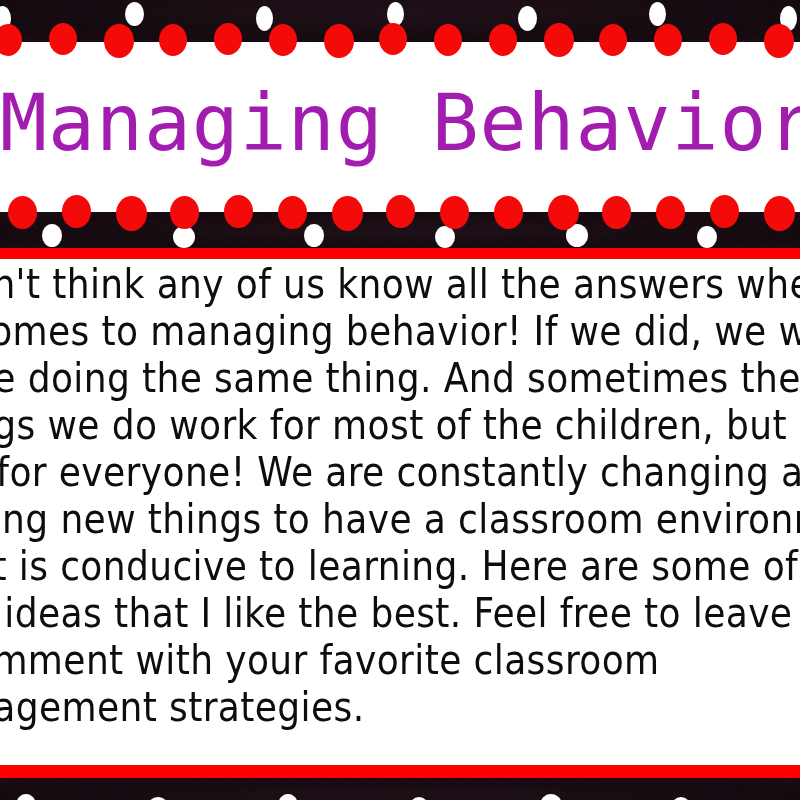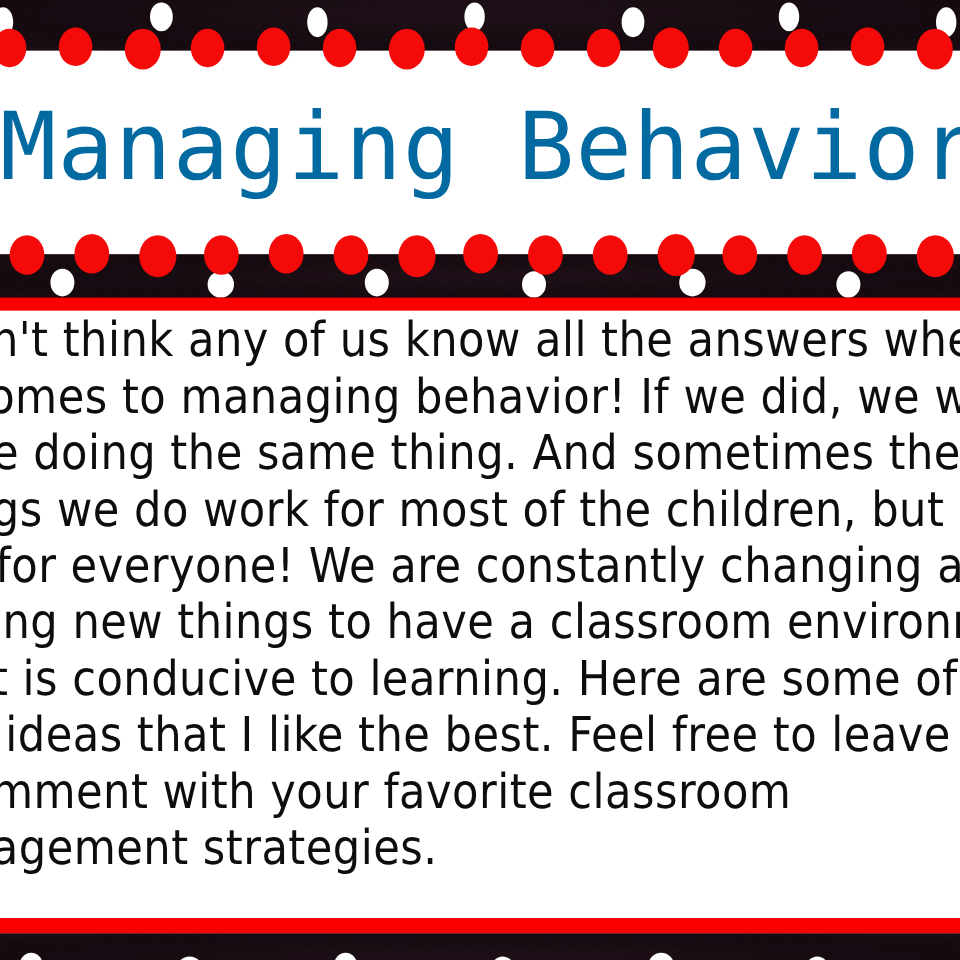--- a/index.html
+++ b/index.html
@@ -150,21 +150,21 @@
       <span class="rdot" style="width: 28px; height: 32px; left: 434px; top: 24px; background: rgb(245, 10, 10);"></span>
       <span class="rdot" style="width: 28px; height: 32px; left: 489px; top: 24px; background: rgb(245, 10, 10);"></span>
       <span class="rdot" style="width: 30px; height: 34px; left: 544px; top: 23px; background: rgb(245, 10, 10);"></span>
       <span class="rdot" style="width: 28px; height: 32px; left: 599px; top: 24px; background: rgb(245, 10, 10);"></span>
       <span class="rdot" style="width: 28px; height: 32px; left: 654px; top: 24px; background: rgb(245, 10, 10);"></span>
       <span class="rdot" style="width: 28px; height: 32px; left: 709px; top: 23px; background: rgb(245, 10, 10);"></span>
       <span class="rdot" style="width: 30px; height: 34px; left: 764px; top: 24px; background: rgb(245, 10, 10);"></span>
     </div>
 
   <div class="title-area">
-    <div class="title" style="color: #0369a1;">Managing Behavior</div>
+    <div class="title" style="color: #a21caf;">Managing Behavior</div>
   </div>
 
   <div class="band-black" id="mid-band">
     <div class="band-noise"></div>
     <div class="dots-white" id="mid-white-dots">
         <span class="wdot" style="width: 20px; height: 23px; left: 52px; top: 12px; background: rgb(255, 255, 255);"></span>
         <span class="wdot" style="width: 22px; height: 22px; left: 183px; top: 14px; background: rgb(255, 255, 255);"></span>
         <span class="wdot" style="width: 20px; height: 23px; left: 314px; top: 12px; background: rgb(255, 255, 255);"></span>
         <span class="wdot" style="width: 20px; height: 22px; left: 445px; top: 14px; background: rgb(255, 255, 255);"></span>
         <span class="wdot" style="width: 22px; height: 23px; left: 576px; top: 12px; background: rgb(255, 255, 255);"></span>

